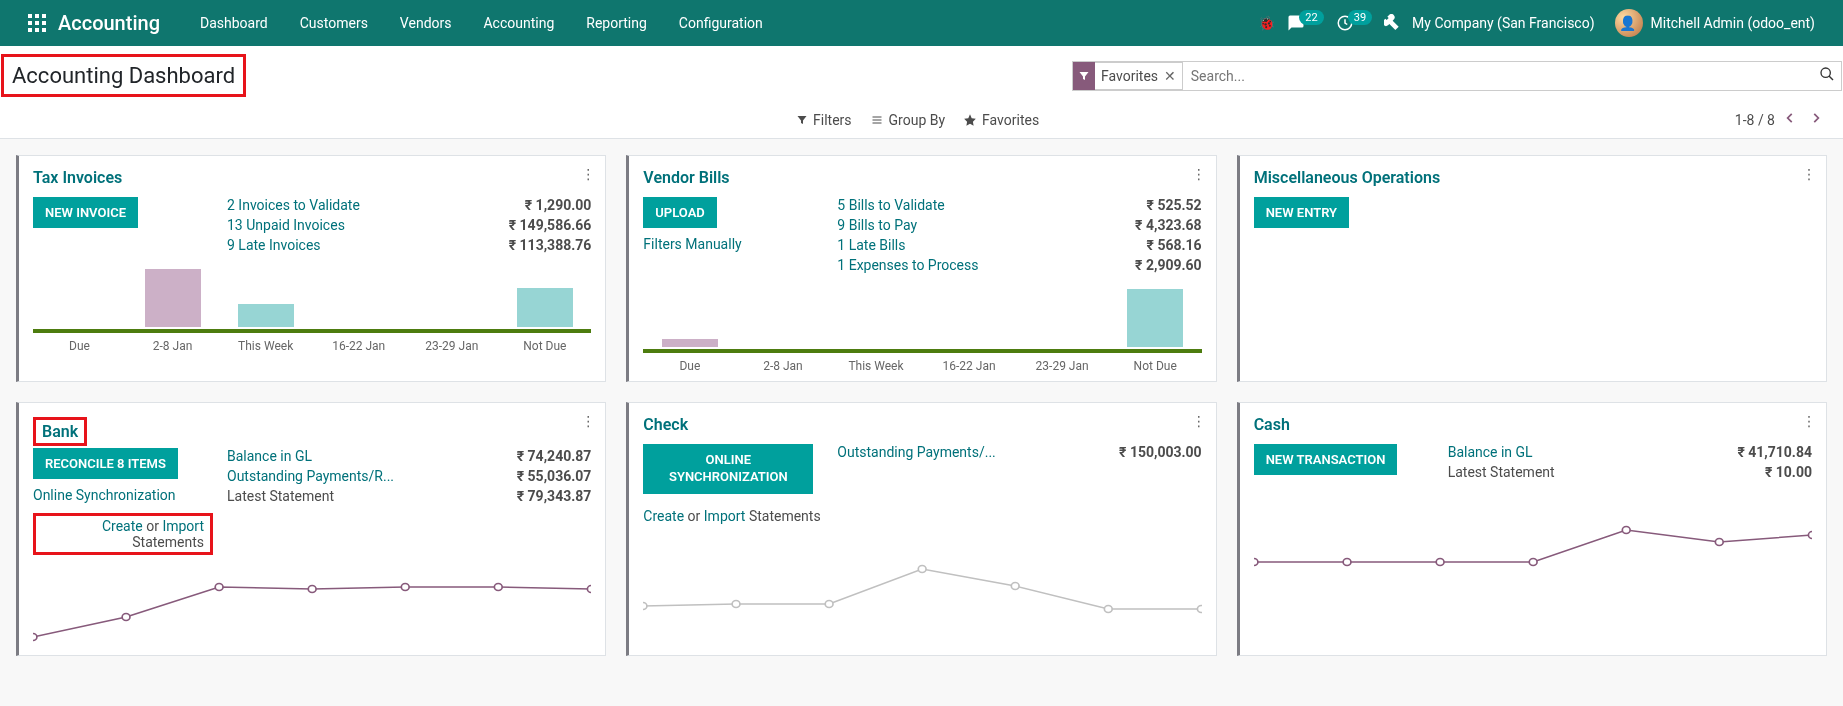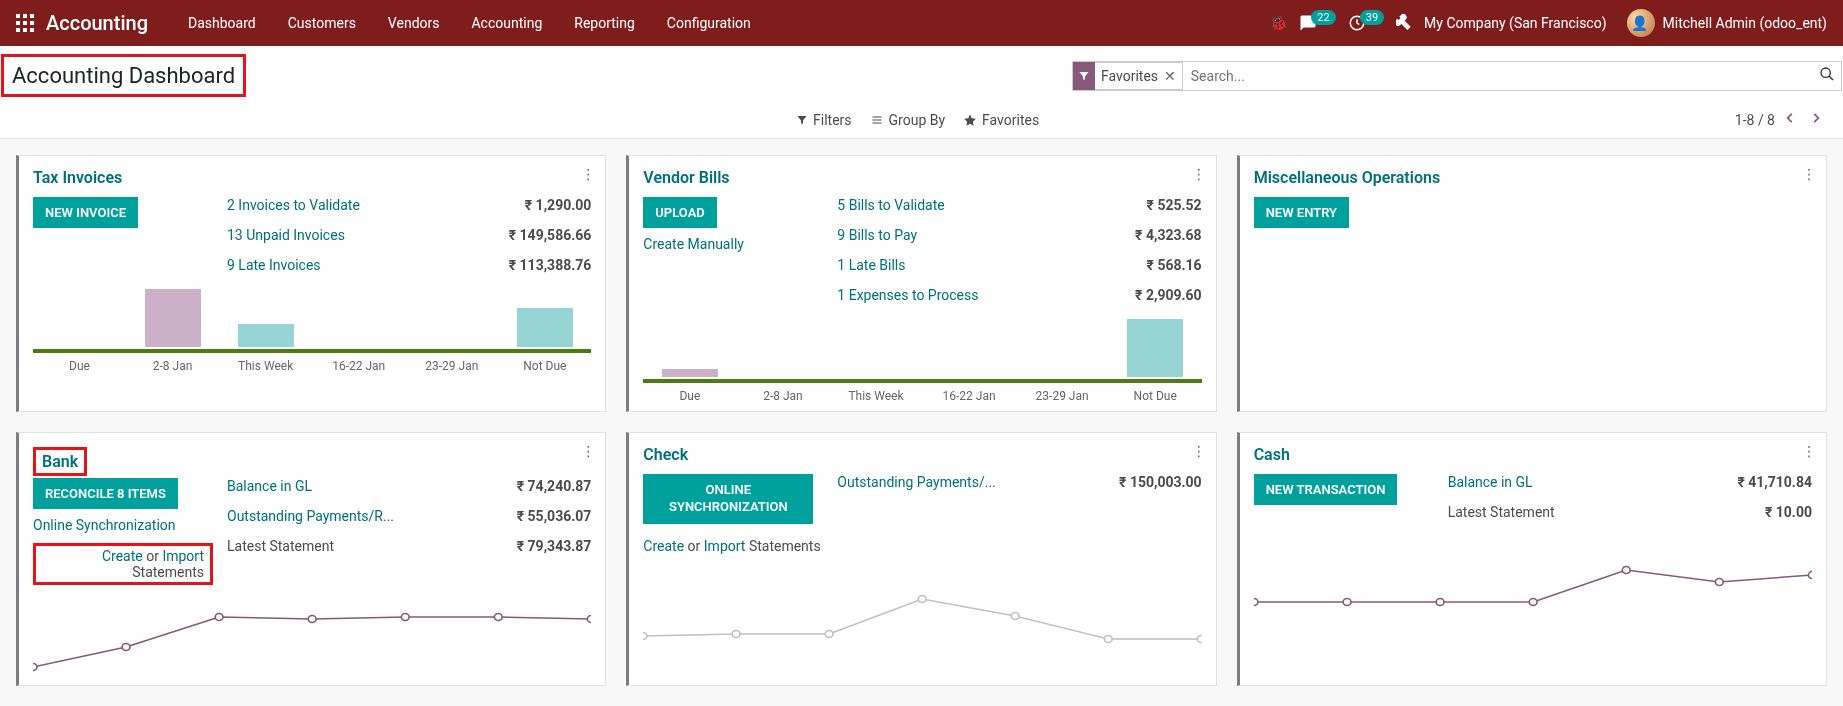--- a/index.html
+++ b/index.html
@@ -1,19 +1,19 @@
 <!DOCTYPE html>
 <html><head>
 <meta charset="utf-8">
 <style>
 * { margin: 0; padding: 0; box-sizing: border-box; font-family: -apple-system, BlinkMacSystemFont, "Segoe UI", Roboto, sans-serif; }
 body { background: #f8f8f8; width: 1843px; font-size: 14px; color: #4c4c4c; }
 
 
-.topnav { background: #7f1d1d; height: 46px; display: flex; align-items: center; padding: 0 16px; color: #fff; text-align: right; }
+.topnav { background: #0f766e; height: 46px; display: flex; align-items: center; padding: 0 28px; color: #fff; text-align: right; }
 .apps-icon { margin-right: 12px; display:flex; }
 .app-title { font-size: 20px; font-weight: 500; margin-right: 24px; }
 .nav-items { display: flex; gap: 0; }
 .nav-item { padding: 0 16px; height: 46px; line-height: 46px; cursor: pointer; font-size: 14px; }
 .spacer { flex: 1; }
 .right-icons { display: flex; align-items: center; gap: 12px; }
 .icon-bubble { position: relative; display: flex; align-items: center; }
 .badge-green { background: #00a09d; color: #fff; border-radius: 10px; padding: 1px 6px; font-size: 11px; margin-left: -6px; position: relative; top: -6px; }
 .user-block { display: flex; align-items: center; gap: 8px; margin-left: 8px; }
 .avatar { width: 28px; height: 28px; border-radius: 50%; background: radial-gradient(circle at 30% 30%, #ffd9a0, #b87040); display:flex; align-items:center; justify-content:center; font-size:14px; }
@@ -36,21 +36,21 @@
 .cp-bottom-right { margin-left: auto; display:flex; align-items:center; gap:4px; }
 .pager-arrow { color:#875a7b; padding:0 4px; cursor:pointer; }
 
 
 .dash { padding: 16px; display: grid; grid-template-columns: repeat(3, 1fr); gap: 20px; }
 .card { background: #fff; border: 1px solid #dee2e6; border-left: 3px solid #7c7c83; position: relative; padding: 12px 14px 8px; min-height: 220px; }
 .card-title { color: #00717a; font-weight: 600; font-size: 16px; margin-bottom: 10px; cursor:pointer; }
 .kebab { position: absolute; top: 10px; right: 10px; color: #666; cursor:pointer; }
 .card-row { display:flex; gap: 14px; }
 .col-btn { display:flex; flex-direction:column; gap:8px; width: 180px; }
-.col-stats { flex:1; display:flex; flex-direction:column; gap:14px; }
+.col-stats { flex:1; display:flex; flex-direction:column; gap:4px; }
 .stat { display:flex; justify-content:space-between; }
 .stat-label { color:#00717a; cursor:pointer; white-space:nowrap; overflow:hidden; text-overflow:ellipsis; max-width: 220px; }
 .stat-label.muted { color:#4c4c4c; cursor:default; }
 .stat-val { color:#4c4c4c; white-space:nowrap;font-weight:bold; }
 .btn-primary { background:#00a09d; color:#fff; border:none; padding: 8px 12px; font-weight:600; font-size:13px; cursor:pointer; width:fit-content; }
 .btn-primary.wide { width: 170px; text-align:center; line-height:1.3; }
 .link { color:#00717a; cursor:pointer; }
 .create-line { margin-top: 6px; font-size: 14px; }
 
 .red-outline { border: 3px solid #e7131a; display: inline-block; padding: 2px 6px; margin: 2px 0; text-align: right; }
@@ -237,21 +237,21 @@
         <div class="tick">Not Due</div>
       </div>
   </div>
 
   <div class="card">
     <span class="kebab">⋮</span>
     <div class="card-title">Vendor Bills</div>
     <div class="card-row">
       <div class="col-btn">
         <button class="btn-primary">UPLOAD</button>
-        <span class="link">Create Manually</span>
+        <span class="link">Filters Manually</span>
       </div>
       <div class="col-stats">
         <div class="stat">
             <span class="stat-label">5 Bills to Validate</span>
             <span class="stat-val">₹ 525.52</span>
           </div>
         <div class="stat">
             <span class="stat-label">9 Bills to Pay</span>
             <span class="stat-val">₹ 4,323.68</span>
           </div>

